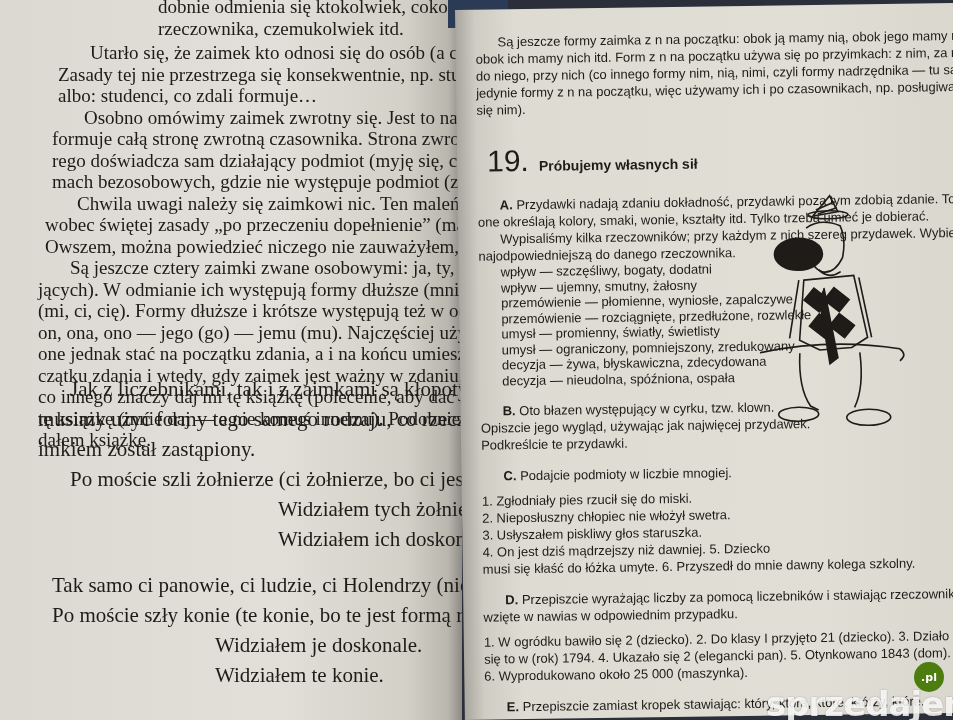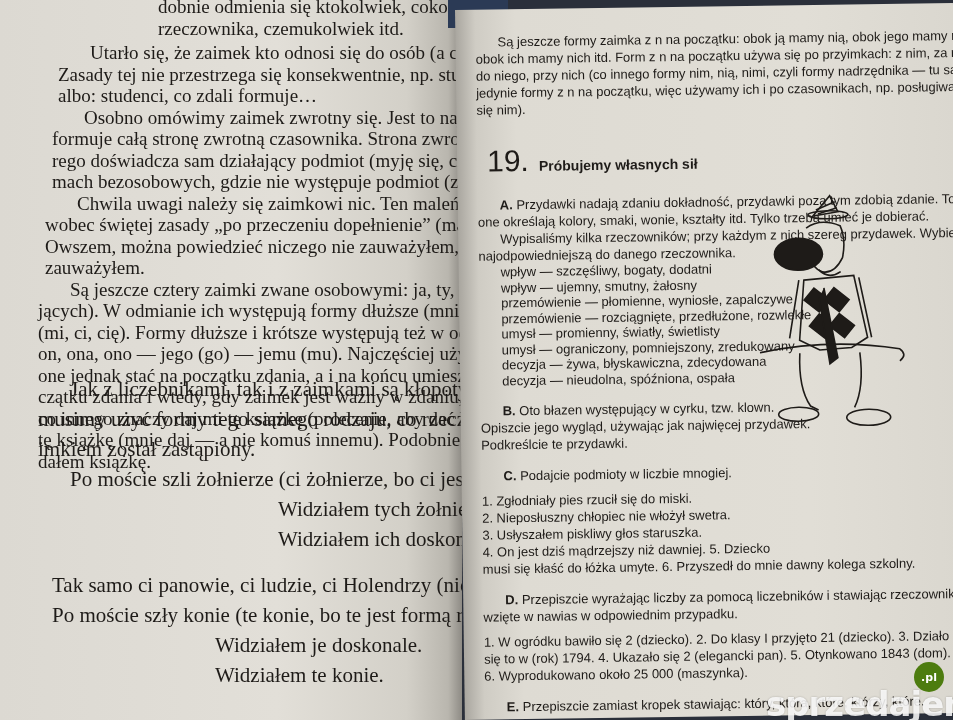--- a/index.html
+++ b/index.html
@@ -72,21 +72,20 @@
     <div style="padding-left:52px">
       <p class="ind">Osobno omówimy zaimek zwrotny się. Jest to najczęściej używany</p>
       <p>formuje całą stronę zwrotną czasownika. Strona zwrotna może oznaczać</p>
       <p>rego doświadcza sam działający podmiot (myję się, czeszę się), używa się</p>
       <p>mach bezosobowych, gdzie nie występuje podmiot (zdarza się, błyska się).</p>
     </div>
     <div style="padding-left:45px">
       <p class="ind">Chwila uwagi należy się zaimkowi nic. Ten maleńki wyraz zachowuje</p>
       <p>wobec świętej zasady „po przeczeniu dopełnienie” (mam pieniądze — nie mam</p>
       <p>Owszem, można powiedzieć niczego nie zauważyłem, ale można powiedzieć</p>
-      <p>zauważyłem.</p>
     </div>
     <div style="padding-left:38px">
       <p class="ind">Są jeszcze cztery zaimki zwane osobowymi: ja, ty, my, wy (on, oni należą</p>
       <p>jących). W odmianie ich występują formy dłuższe (mnie, tobie, ciebie) i</p>
       <p>(mi, ci, cię). Formy dłuższe i krótsze występują też w odmianie zaimka</p>
       <p>on, ona, ono — jego (go) — jemu (mu). Najczęściej używa się form krótszych</p>
       <p>one jednak stać na początku zdania, a i na końcu umieszczać ich nie radzimy</p>
       <p>czątku zdania i wtedy, gdy zaimek jest ważny w zdaniu, używamy form dłuższych</p>
       <p>co innego znaczy daj mi tę książkę (polecenie, aby dać książkę), a co innego</p>
       <p>tę książkę (mnie daj — a nie komuś innemu). Podobnie: oddałem mu książkę</p>

